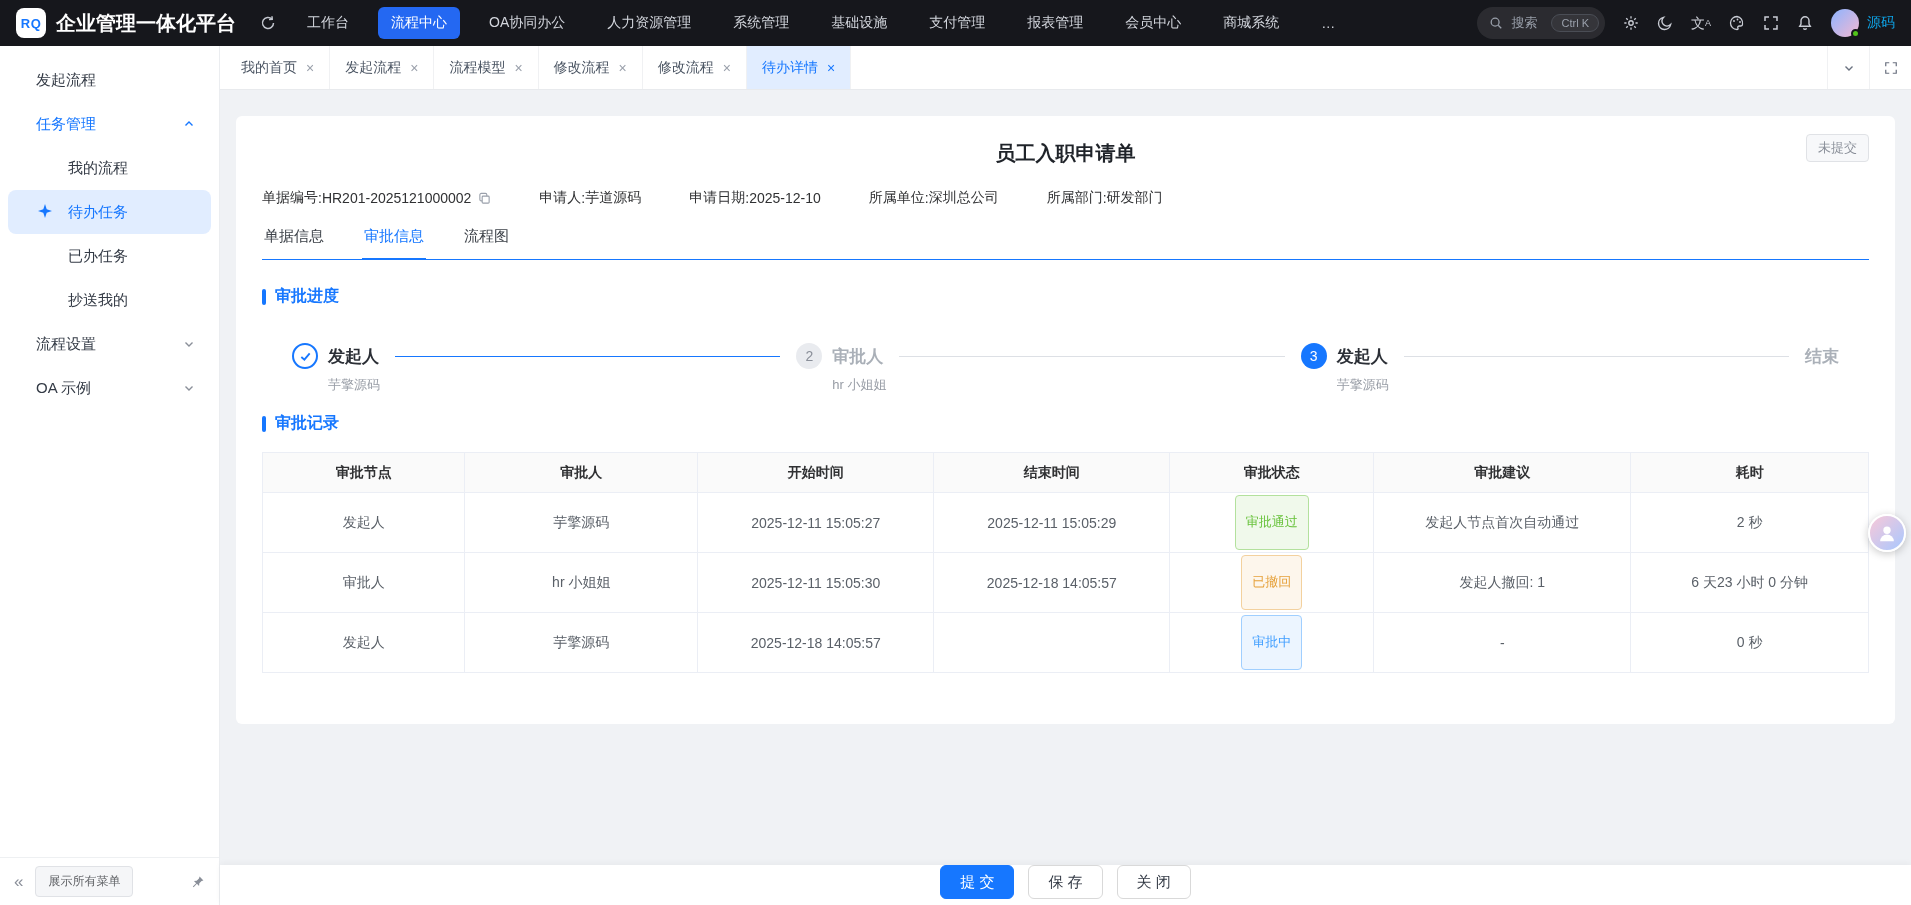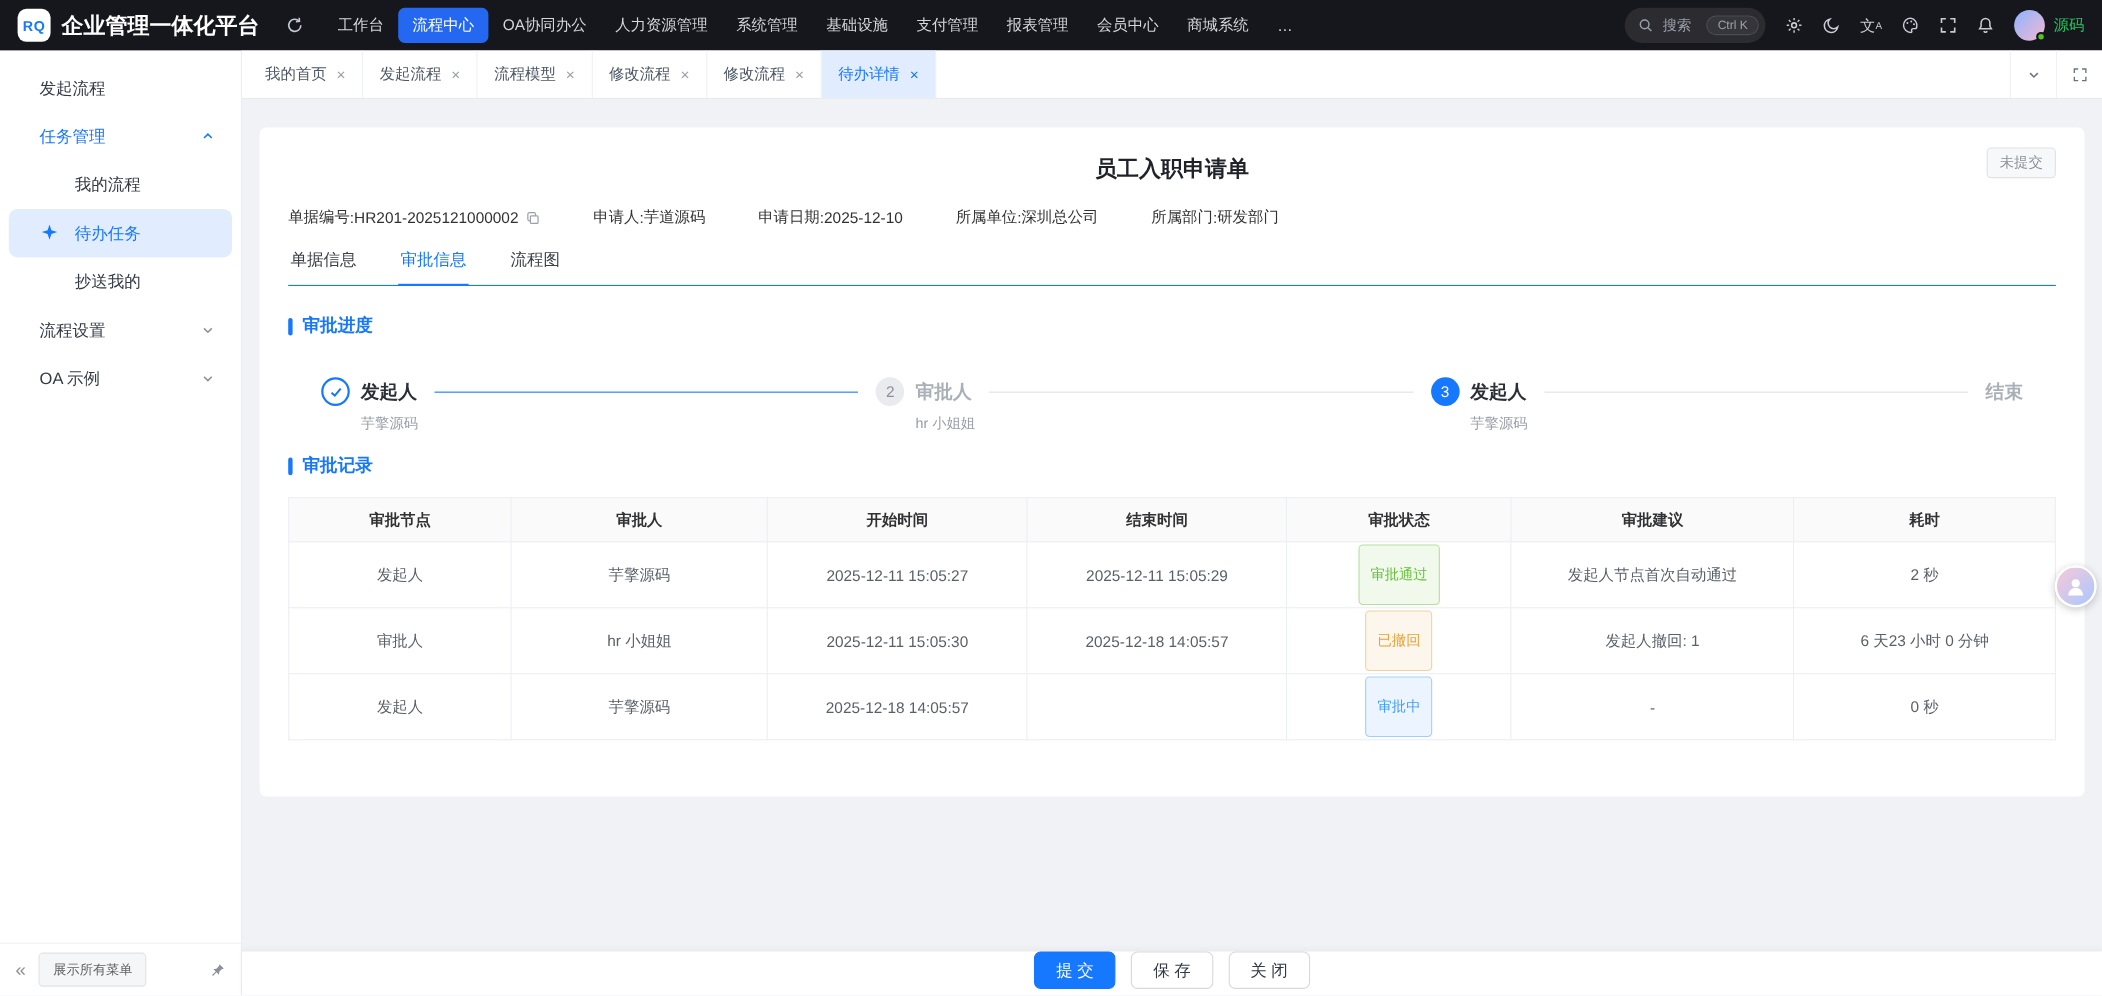--- a/index.html
+++ b/index.html
@@ -8,34 +8,34 @@
   svg { display: block; }
 
   .app { width: 1911px; height: 905px; display: flex; flex-direction: column; }
 
   
   .navbar { height: 46px; flex: none; background: #16171c; color: #e7e9ee; display: flex; align-items: center; padding: 0 16px; }
   .logo-wrap { display: flex; align-items: center; gap: 10px; cursor: pointer; }
   .logo-badge { width: 30px; height: 30px; border-radius: 8px; background: #ffffff; color: #1677ff; font-weight: 700; font-size: 13px; display: flex; align-items: center; justify-content: center; letter-spacing: .5px; }
   .app-title { font-size: 20px; font-weight: 700; color: #ffffff; white-space: nowrap; }
   .nav-refresh { margin-left: 24px; color: #c3c7cf; cursor: pointer; }
-  .nav-items { display: flex; align-items: center; gap: 0; margin-left: 18px; }
+  .nav-items { display: flex; align-items: center; gap: 16px; margin-left: 18px; }
   .nav-item { padding: 7px 13px; font-size: 14px; color: #d3d6dd; border-radius: 6px; cursor: pointer; white-space: nowrap; }
   .nav-item.active { background: #2468f2; color: #fff; }
   .nav-right { margin-left: auto; display: flex; align-items: center; gap: 18px; }
   .search-box { display: flex; align-items: center; gap: 8px; background: rgba(255,255,255,.09); border-radius: 16px; height: 32px; padding: 0 6px 0 12px; color: #9aa0ab; font-size: 13px; cursor: pointer; }
   .search-box .s-label { margin-right: 6px; }
   .kbd { border: 1px solid #4a4d55; border-radius: 10px; padding: 2px 9px; font-size: 11px; color: #9aa0ab; background: rgba(255,255,255,.05); white-space: nowrap; }
   .icon-btn { color: #c9ccd4; cursor: pointer; display: flex; align-items: center; }
   .lang-icon { font-size: 14px; line-height: 1; }
   .lang-icon .mini-a { font-size: 9px; vertical-align: super; }
   .user { display: flex; align-items: center; gap: 8px; cursor: pointer; }
   .avatar { width: 28px; height: 28px; border-radius: 50%; background: linear-gradient(135deg, #8db4ff, #f3b8d2); position: relative; flex: none; }
   .status-dot { position: absolute; right: -1px; bottom: -1px; width: 9px; height: 9px; background: #52c41a; border: 2px solid #16171c; border-radius: 50%; }
-  .username { font-size: 14px; color: #22c55e; }
+  .username { font-size: 14px; color: #0ea5e9; }
 
   
   .body-row { flex: 1; display: flex; min-height: 0; }
 
   
   .sidebar { width: 220px; flex: none; background: #fff; border-right: 1px solid #ebedf0; display: flex; flex-direction: column; }
   .menu { flex: 1; padding: 12px 8px; overflow: hidden; }
   .m-item { height: 44px; display: flex; align-items: center; border-radius: 8px; padding: 0 14px 0 28px; font-size: 15px; color: #333a45; cursor: pointer; position: relative; white-space: nowrap; }
   .m-item .chev { position: absolute; right: 16px; color: #8a8f99; }
   .m-item.group-open { color: #1677ff; }
@@ -208,20 +208,23 @@
         <div class="m-item m-sub">
           <span>我的流程</span>
         </div>
         <div class="m-item m-sub active">
           <span class="sub-icon">
             <svg width="14" height="14" viewBox="0 0 14 14">
                 <path d="M7 0l1.7 5.3L14 7 8.7 8.7 7 14 5.3 8.7 0 7l5.3-1.7z" fill="currentColor"></path>
               </svg>
           </span>
           <span>待办任务</span>
+        </div>
+        <div class="m-item m-sub">
+          <span>已办任务</span>
         </div>
         <div class="m-item m-sub">
           <span>抄送我的</span>
         </div>
         <div class="m-item">
           <span>流程设置</span>
           <span class="chev">
             <svg width="12" height="12" viewBox="0 0 12 12">
                 <polyline points="2.5,4.5 6,8 9.5,4.5" fill="none" stroke="currentColor" stroke-width="1.4"></polyline>
               </svg>

